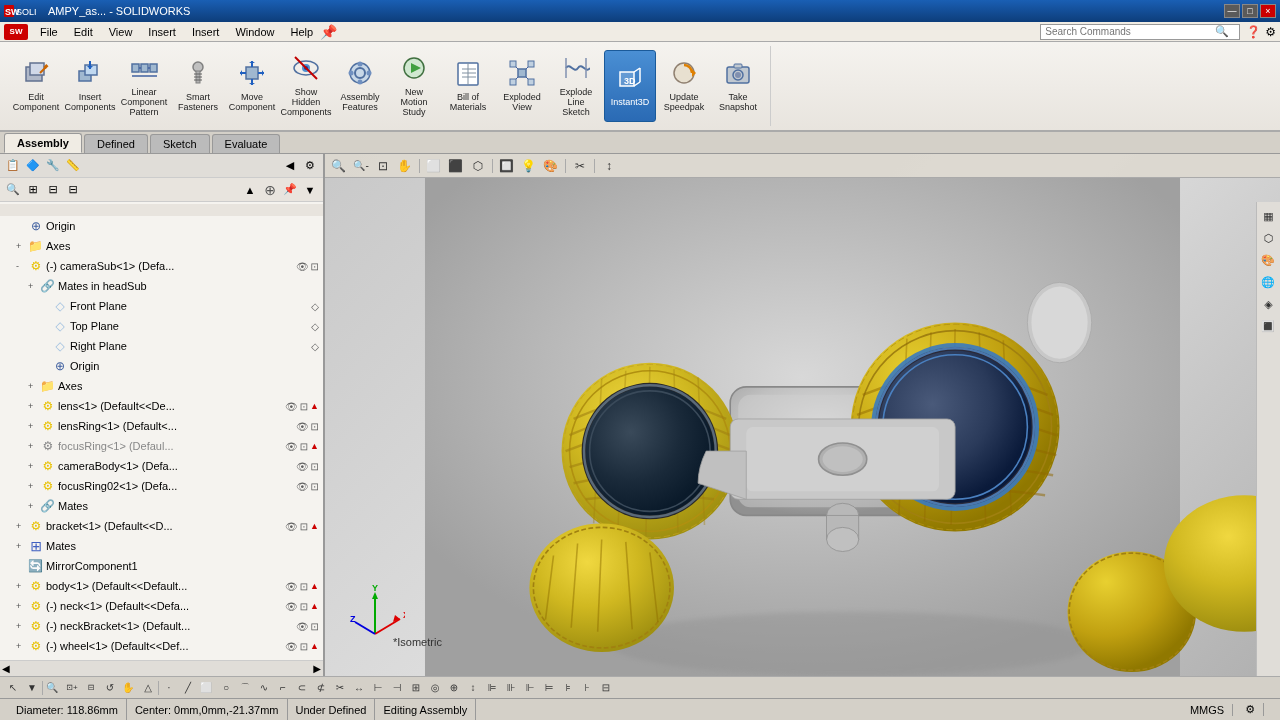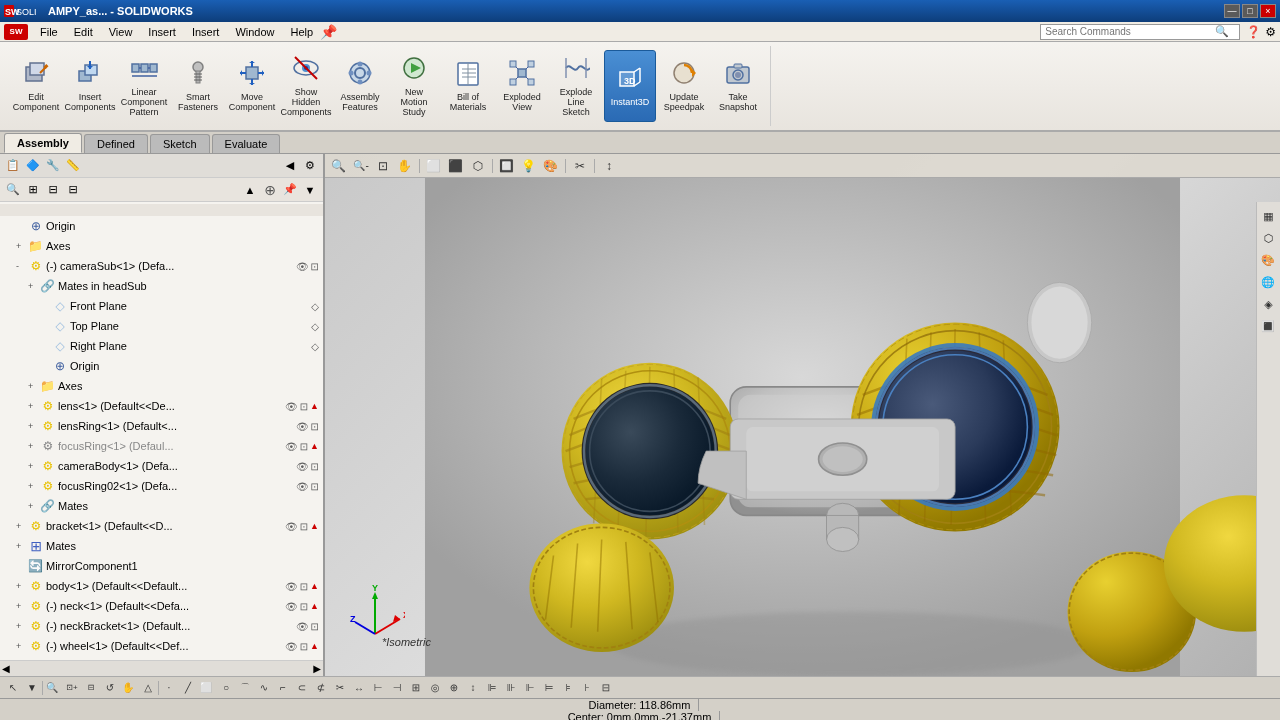--- a/index.html
+++ b/index.html
@@ -9,21 +9,21 @@
     #titlebar {
       height: 22px;
       background: linear-gradient(to bottom, #1a5fb4, #0d3d7a);
       display: flex;
       align-items: center;
       padding: 0 4px;
       color: white;
     }
     #titlebar .logo { width: 40px; display: flex; align-items: center; }
     #titlebar .logo svg { width: 32px; height: 16px; }
-    #titlebar .title { flex: 1; font-size: 11px; font-weight: bold; padding-left: 4px; }
+    #titlebar .title { flex: 1; font-size: 11px; font-weight: normal; padding-left: 4px; }
     #titlebar .controls { display: flex; gap: 2px; }
     #titlebar .ctrl-btn { width: 16px; height: 14px; background: #5a5a5a; border: 1px solid #888; color: white; font-size: 9px; display: flex; align-items: center; justify-content: center; cursor: pointer; }
 
     
     #menubar {
       height: 20px;
       background: #f0ece4;
       display: flex;
       align-items: center;
       padding: 0 4px;
@@ -232,24 +232,23 @@
       bottom: 30px;
       left: 20px;
       font-size: 11px;
       font-weight: bold;
     }
 
     
     #view-label {
       position: absolute;
       bottom: 28px;
-      left: 57px;
+      left: 68px;
       font-size: 11px;
       color: #333;
-      font-style: italic;
     }
 
     
     #right-side-panel {
       position: absolute;
       right: 0;
       top: 24px;
       bottom: 0;
       width: 24px;
       background: #e0ddd8;
@@ -272,21 +271,20 @@
     
     #statusbar {
       height: 22px;
       background: #d4d0c8;
       border-top: 1px solid #999;
       display: flex;
       align-items: center;
       padding: 0 8px;
       font-size: 11px;
       gap: 0;
-      flex-direction: column;
     }
     .status-section {
       border-right: 1px solid #999;
       padding: 0 8px;
       height: 100%;
       display: flex;
       align-items: center;
     }
 
     

